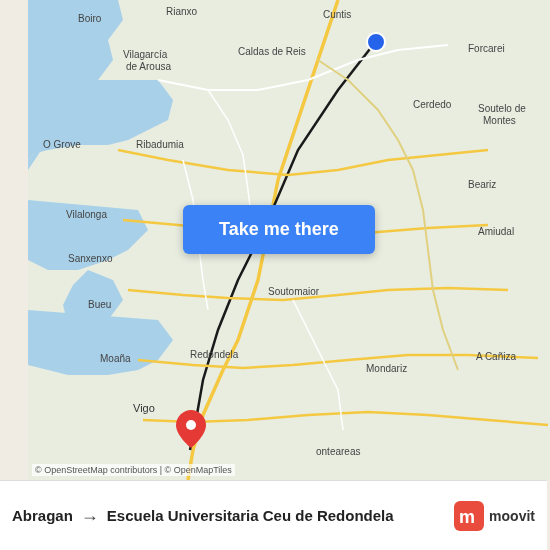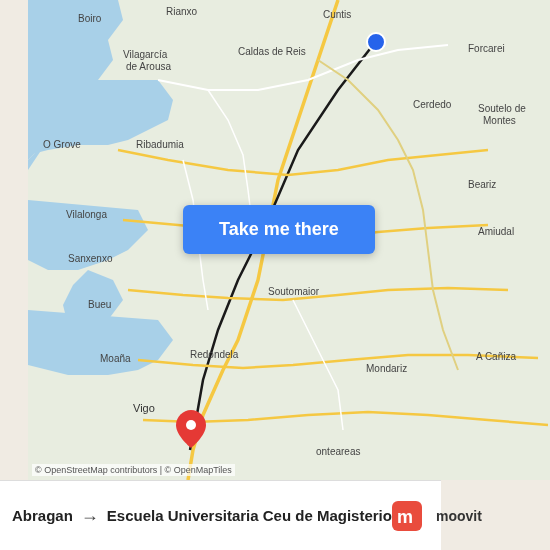--- a/index.html
+++ b/index.html
@@ -31,21 +31,21 @@
       border: none;
       border-radius: 6px;
       padding: 14px 36px;
       font-size: 18px;
       font-weight: bold;
       cursor: pointer;
       white-space: nowrap;
       box-shadow: 0 2px 8px rgba(0,0,0,0.25);
     }
     #footer {
-      width: 441px;
+      width: 547px;
       height: 70px;
       background: white;
       display: flex;
       align-items: center;
       padding: 0 12px;
       border-top: 1px solid #ddd;
     }
     #footer-from {
       font-size: 15px;
       font-weight: bold;
@@ -165,23 +165,23 @@
   
   <button id="take-me-there-btn">Take me there</button>
   
   
   <div id="attribution">© OpenStreetMap contributors | © OpenMapTiles</div>
 </div>
 
 <div id="footer">
   <span id="footer-from">Abragan</span>
   <span id="footer-arrow">→</span>
-  <span id="footer-to">Escuela Universitaria Ceu de Magisterio</span>
+  <span id="footer-to">Escuela Universitaria Ceu de Redondela</span>
   <div id="footer-logo">
     <div id="moovit-logo">
       <svg width="30" height="30" viewBox="0 0 30 30">
         <rect width="30" height="30" rx="6" fill="#e94c3d"></rect>
         <text x="5" y="22" font-size="18" font-weight="900" fill="white" font-family="Arial">m</text>
       </svg>
-      <span class="moovit-text" style="font-size:14px;font-weight:bold;color:#333;margin-left:12px;">moovit</span>
+      <span class="moovit-text" style="font-size:14px;font-weight:bold;color:#333;margin-left:3px;">moovit</span>
     </div>
   </div>
 </div>
 
 </body></html>

